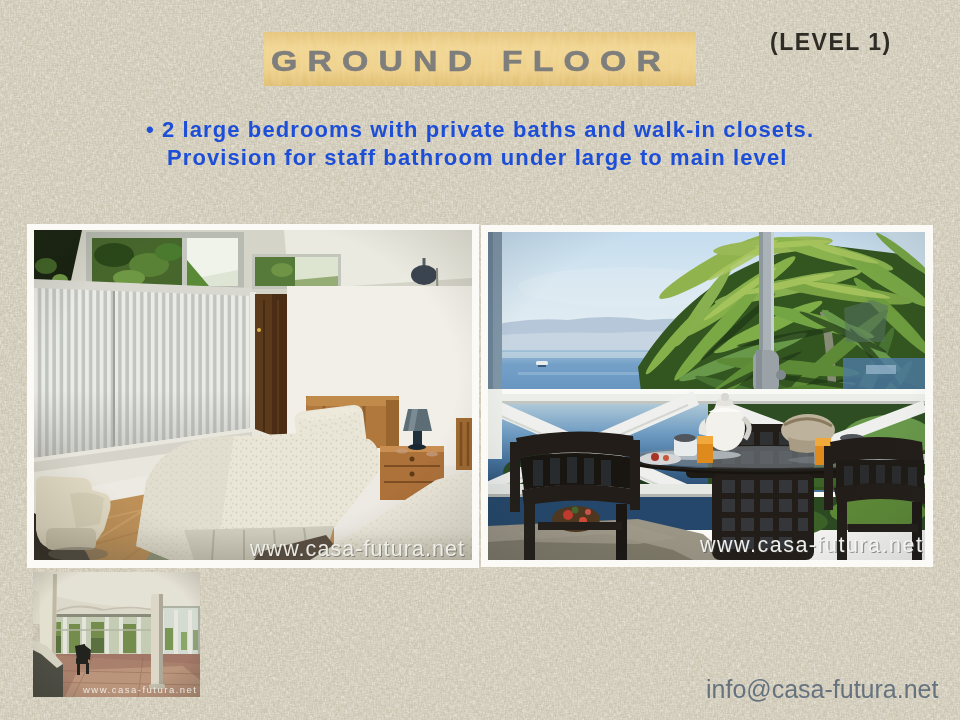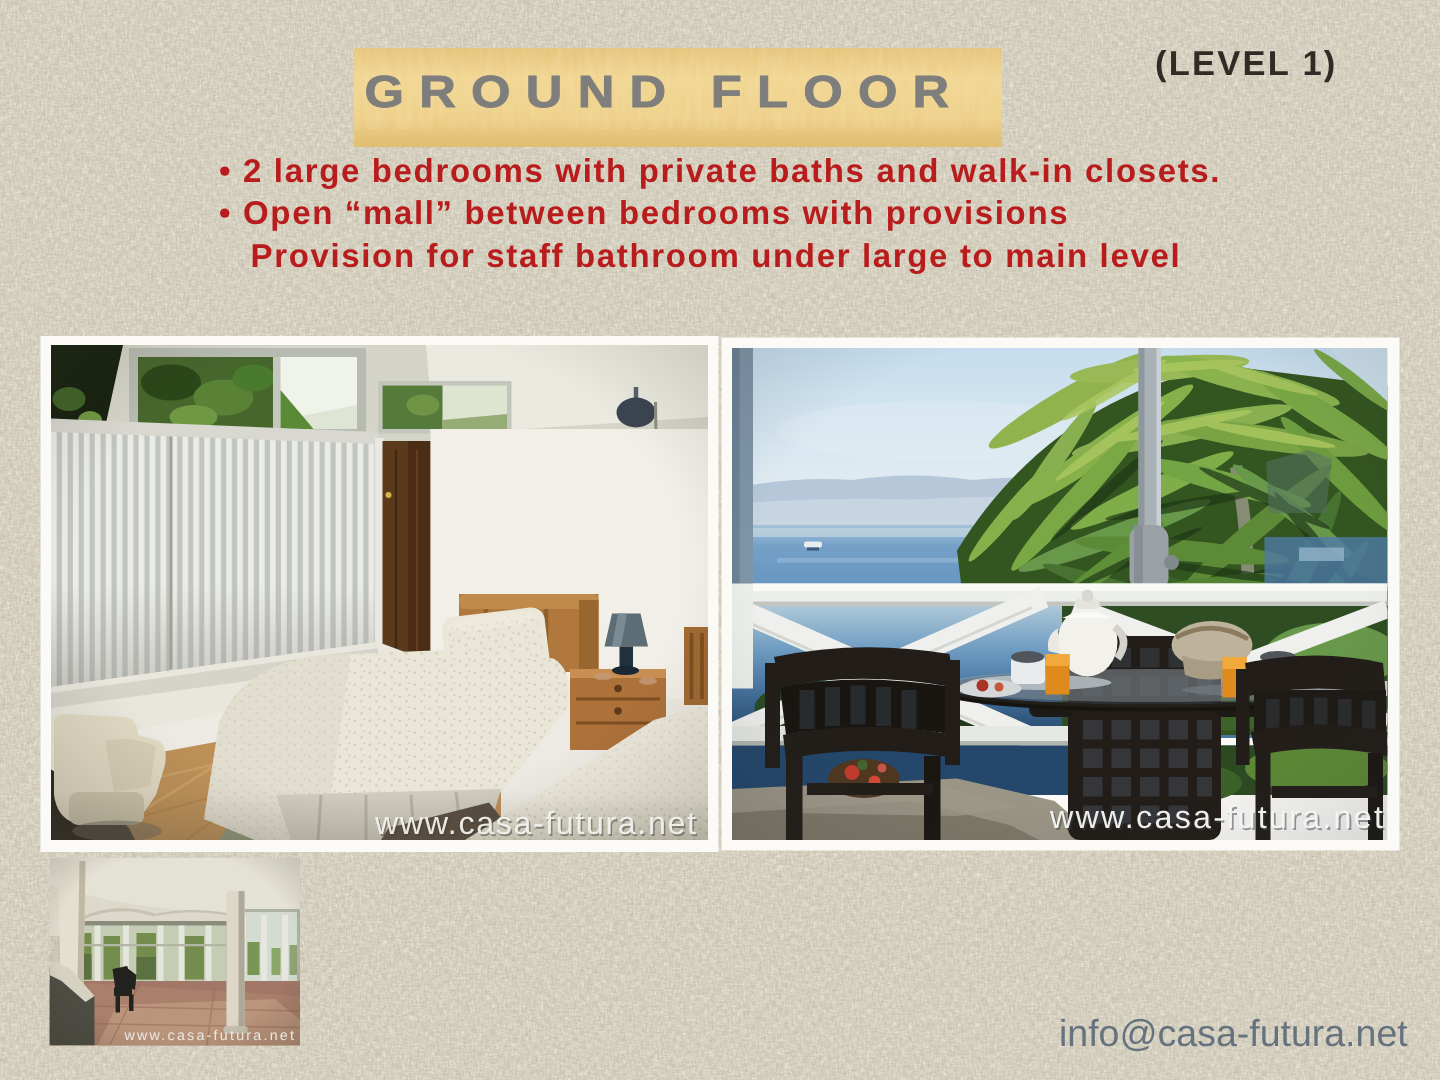--- a/index.html
+++ b/index.html
@@ -24,37 +24,36 @@
     <feTurbulence type="fractalNoise" baseFrequency="0.9 0.9" numOctaves="2" seed="13" result="t3"></feTurbulence>
     <feColorMatrix in="t3" type="matrix" values="0 0 0 0 0.42  0 0 0 0 0.40  0 0 0 0 0.33  0 0 0 1.2 -0.35"></feColorMatrix>
   </filter>
   <rect width="960" height="720" fill="#d7d0bd"></rect>
   <rect width="960" height="720" filter="url(#fab1)" opacity="0.75"></rect>
   <rect width="960" height="720" filter="url(#fab2)" opacity="0.5"></rect>
   <rect width="960" height="720" filter="url(#fab3)" opacity="0.28"></rect>
 </svg>
 </div>
 
-<div class="abs" style="left:236px;top:32px;width:432px;height:66px;background:linear-gradient(180deg,#e5c47a 0%,#f1d591 30%,#eed089 70%,#dfbe72 100%);">
+<div class="abs" style="left:264px;top:32px;width:432px;height:54px;background:linear-gradient(180deg,#e5c47a 0%,#f1d591 30%,#eed089 70%,#dfbe72 100%);">
   <svg width="432" height="54" xmlns="http://www.w3.org/2000/svg">
     <filter id="parch">
         <feTurbulence type="fractalNoise" baseFrequency="0.28 0.05" numOctaves="2" seed="2"></feTurbulence>
       <feColorMatrix type="matrix" values="0 0 0 0 0.95  0 0 0 0 0.85  0 0 0 0 0.6  0 0 0 0.9 -0.2"></feColorMatrix>
       </filter>
     <rect width="432" height="54" filter="url(#parch)" opacity="0.35"></rect>
 
     <text x="207" y="39" text-anchor="middle" font-family="Liberation Sans" font-weight="bold" font-size="30" letter-spacing="9" fill="#7e7e7c" stroke="#7e7e7c" stroke-width="0.6" textLength="400" lengthAdjust="spacingAndGlyphs">GROUND FLOOR</text>
   </svg>
 </div>
 
 <div class="abs" style="left:770px;top:29px;font-size:23px;font-weight:bold;color:#2e2c25;letter-spacing:1.5px;">(LEVEL 1)</div>
 
-<div class="abs" style="left:146px;top:100px;width:720px;font-size:22px;font-weight:bold;color:#b91c1c;line-height:28.4px;letter-spacing:1.1px;">
+<div class="abs" style="left:146px;top:116px;width:720px;font-size:22px;font-weight:bold;color:#1d4ed8;line-height:28.4px;letter-spacing:1.1px;">
   <div>•&nbsp;2 large bedrooms with private baths and walk-in closets.</div>
-  <div>•&nbsp;Open “mall” between bedrooms with provisions</div>
   <div style="padding-left:21px;">Provision for staff bathroom under large to main level</div>
 </div>
 
 <div class="abs" style="left:27px;top:224px;width:452px;height:344px;background:#fbfaf7;">
 
 <svg class="abs" style="left:7px;top:6px;" width="438" height="330" viewBox="0 0 438 330" xmlns="http://www.w3.org/2000/svg">
 
   <rect width="438" height="330" fill="#eceae2"></rect>
 
   <rect x="0" y="0" width="438" height="66" fill="#d5d4c8"></rect>

